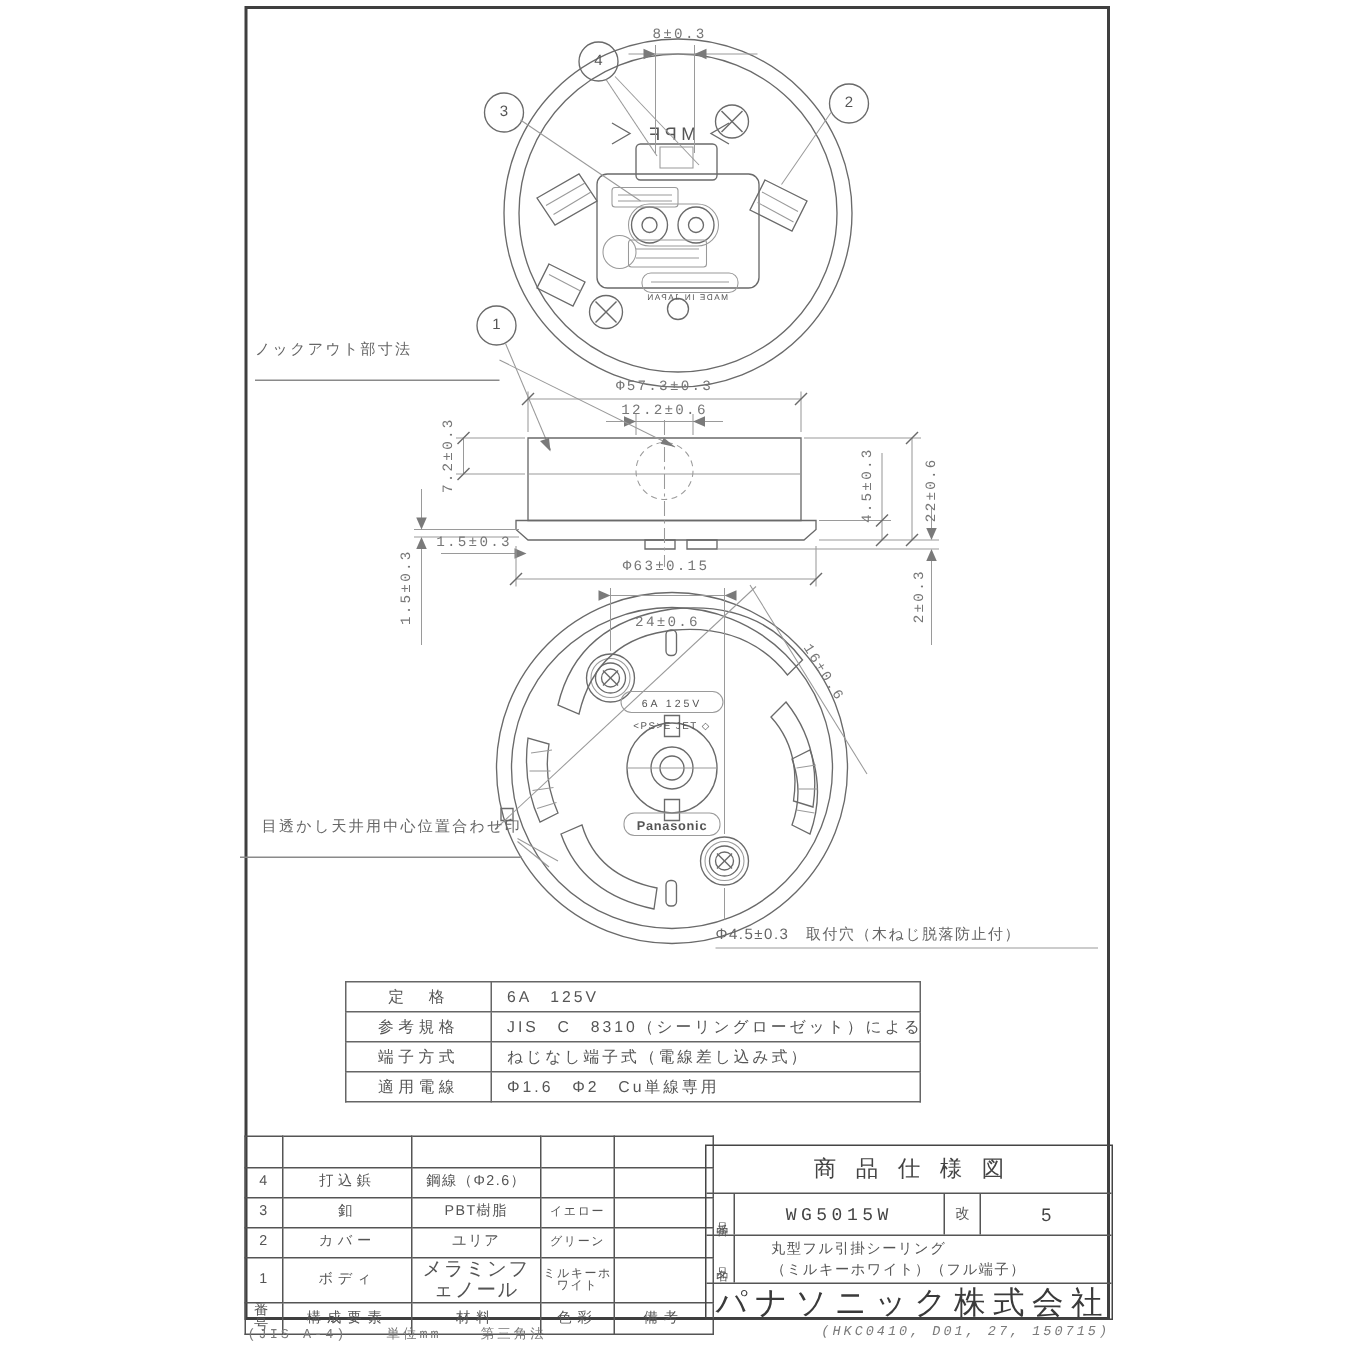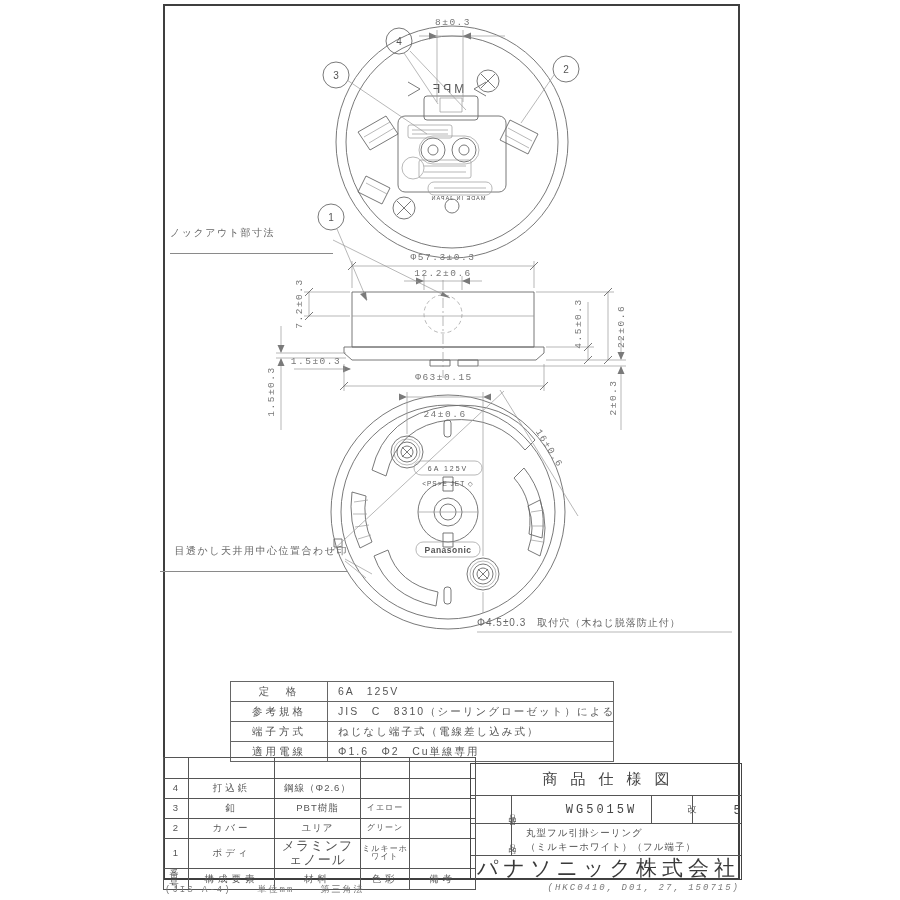--- a/index.html
+++ b/index.html
@@ -13,21 +13,21 @@
   svg .thin{stroke:#9a9a9a;stroke-width:.7;fill:none;}
   svg .ah{fill:#7a7a7a;stroke:none;}
   svg text{fill:#555;stroke:none;font-family:"Liberation Sans",sans-serif;}
   .dim{position:absolute;text-align:center;font-family:"Liberation Mono","DejaVu Sans Mono",monospace;
        font-size:9.5px;color:#777;letter-spacing:1.5px;white-space:nowrap;}
   .rot{transform:rotate(-90deg);}
   .jlabel{position:absolute;font-size:10px;color:#666;letter-spacing:1.5px;white-space:nowrap;}
   .ul{border-bottom:1px solid #8a8a8a;padding-bottom:13px;}
   
   #spec-table{position:absolute;left:230px;top:654px;width:384px;border-collapse:collapse;
-       table-layout:fixed;font-size:10.5px;color:#555;margin-top:27px;}
+       table-layout:fixed;font-size:10.5px;color:#555;}
   #spec-table td{border:1px solid #666;height:19px;padding:0 0 0 10px;letter-spacing:2px;
        white-space:nowrap;overflow:hidden;}
   #spec-table td.lab{width:96px;text-align:center;padding:0;letter-spacing:3px;}
   
   #parts-table{position:absolute;left:163px;top:757px;width:307px;border-collapse:collapse;
        table-layout:fixed;font-size:9.5px;color:#555;}
   #parts-table td{border:1px solid #555;text-align:center;padding:0;letter-spacing:1px;
        overflow:hidden;line-height:1.1;}
   #parts-table .c-no{width:24px;}
   #parts-table .c-comp{width:85px;letter-spacing:3px;}
@@ -42,30 +42,30 @@
        border:1.5px solid #444;box-sizing:border-box;background:#fff0;}
   .tb-row{box-sizing:border-box;border-top:1px solid #555;display:flex;align-items:stretch;}
   .tb-row:first-child{border-top:none;}
   #tb-title{height:31px;display:flex;align-items:center;justify-content:center;
        font-size:15px;letter-spacing:13px;color:#444;text-indent:13px;}
   #tb-pn{height:28px;}
   #tb-name{height:32px;}
   #tb-company{height:24px;display:flex;align-items:center;justify-content:center;
        font-size:21px;letter-spacing:5px;color:#3a3a3a;text-indent:5px;}
   .tb-cell{box-sizing:border-box;border-left:1px solid #555;display:flex;align-items:center;
-       justify-content:center;padding-left:40px;}
+       justify-content:center;}
   .tb-cell:first-child{border-left:none;}
   .vlab{width:18px;font-size:8px;color:#555;writing-mode:vertical-rl;letter-spacing:2px;
        justify-content:center;}
   .pn-val{width:140px;font-size:12px;letter-spacing:3px;color:#444;
        font-family:"Liberation Mono","DejaVu Sans Mono",monospace;}
   .rev-lab{width:24px;font-size:9.5px;color:#555;}
   .rev-val{flex:1;font-size:12px;color:#444;}
   .name-val{flex:1;flex-direction:column;align-items:flex-start;justify-content:center;
-       font-size:9.5px;color:#555;padding-left:14px;letter-spacing:1px;line-height:1.45;}
+       font-size:9.5px;color:#555;padding-left:24px;letter-spacing:1px;line-height:1.45;}
   
   .footer{position:absolute;top:883px;font-size:9px;color:#7a7a7a;letter-spacing:2px;white-space:nowrap;
        font-family:"Liberation Mono","DejaVu Sans Mono",monospace;}
   .footer span{margin-right:26px;}
 </style>
 </head>
 <body>
 
 <div id="canvas">
   <div id="sheet-border"></div>

